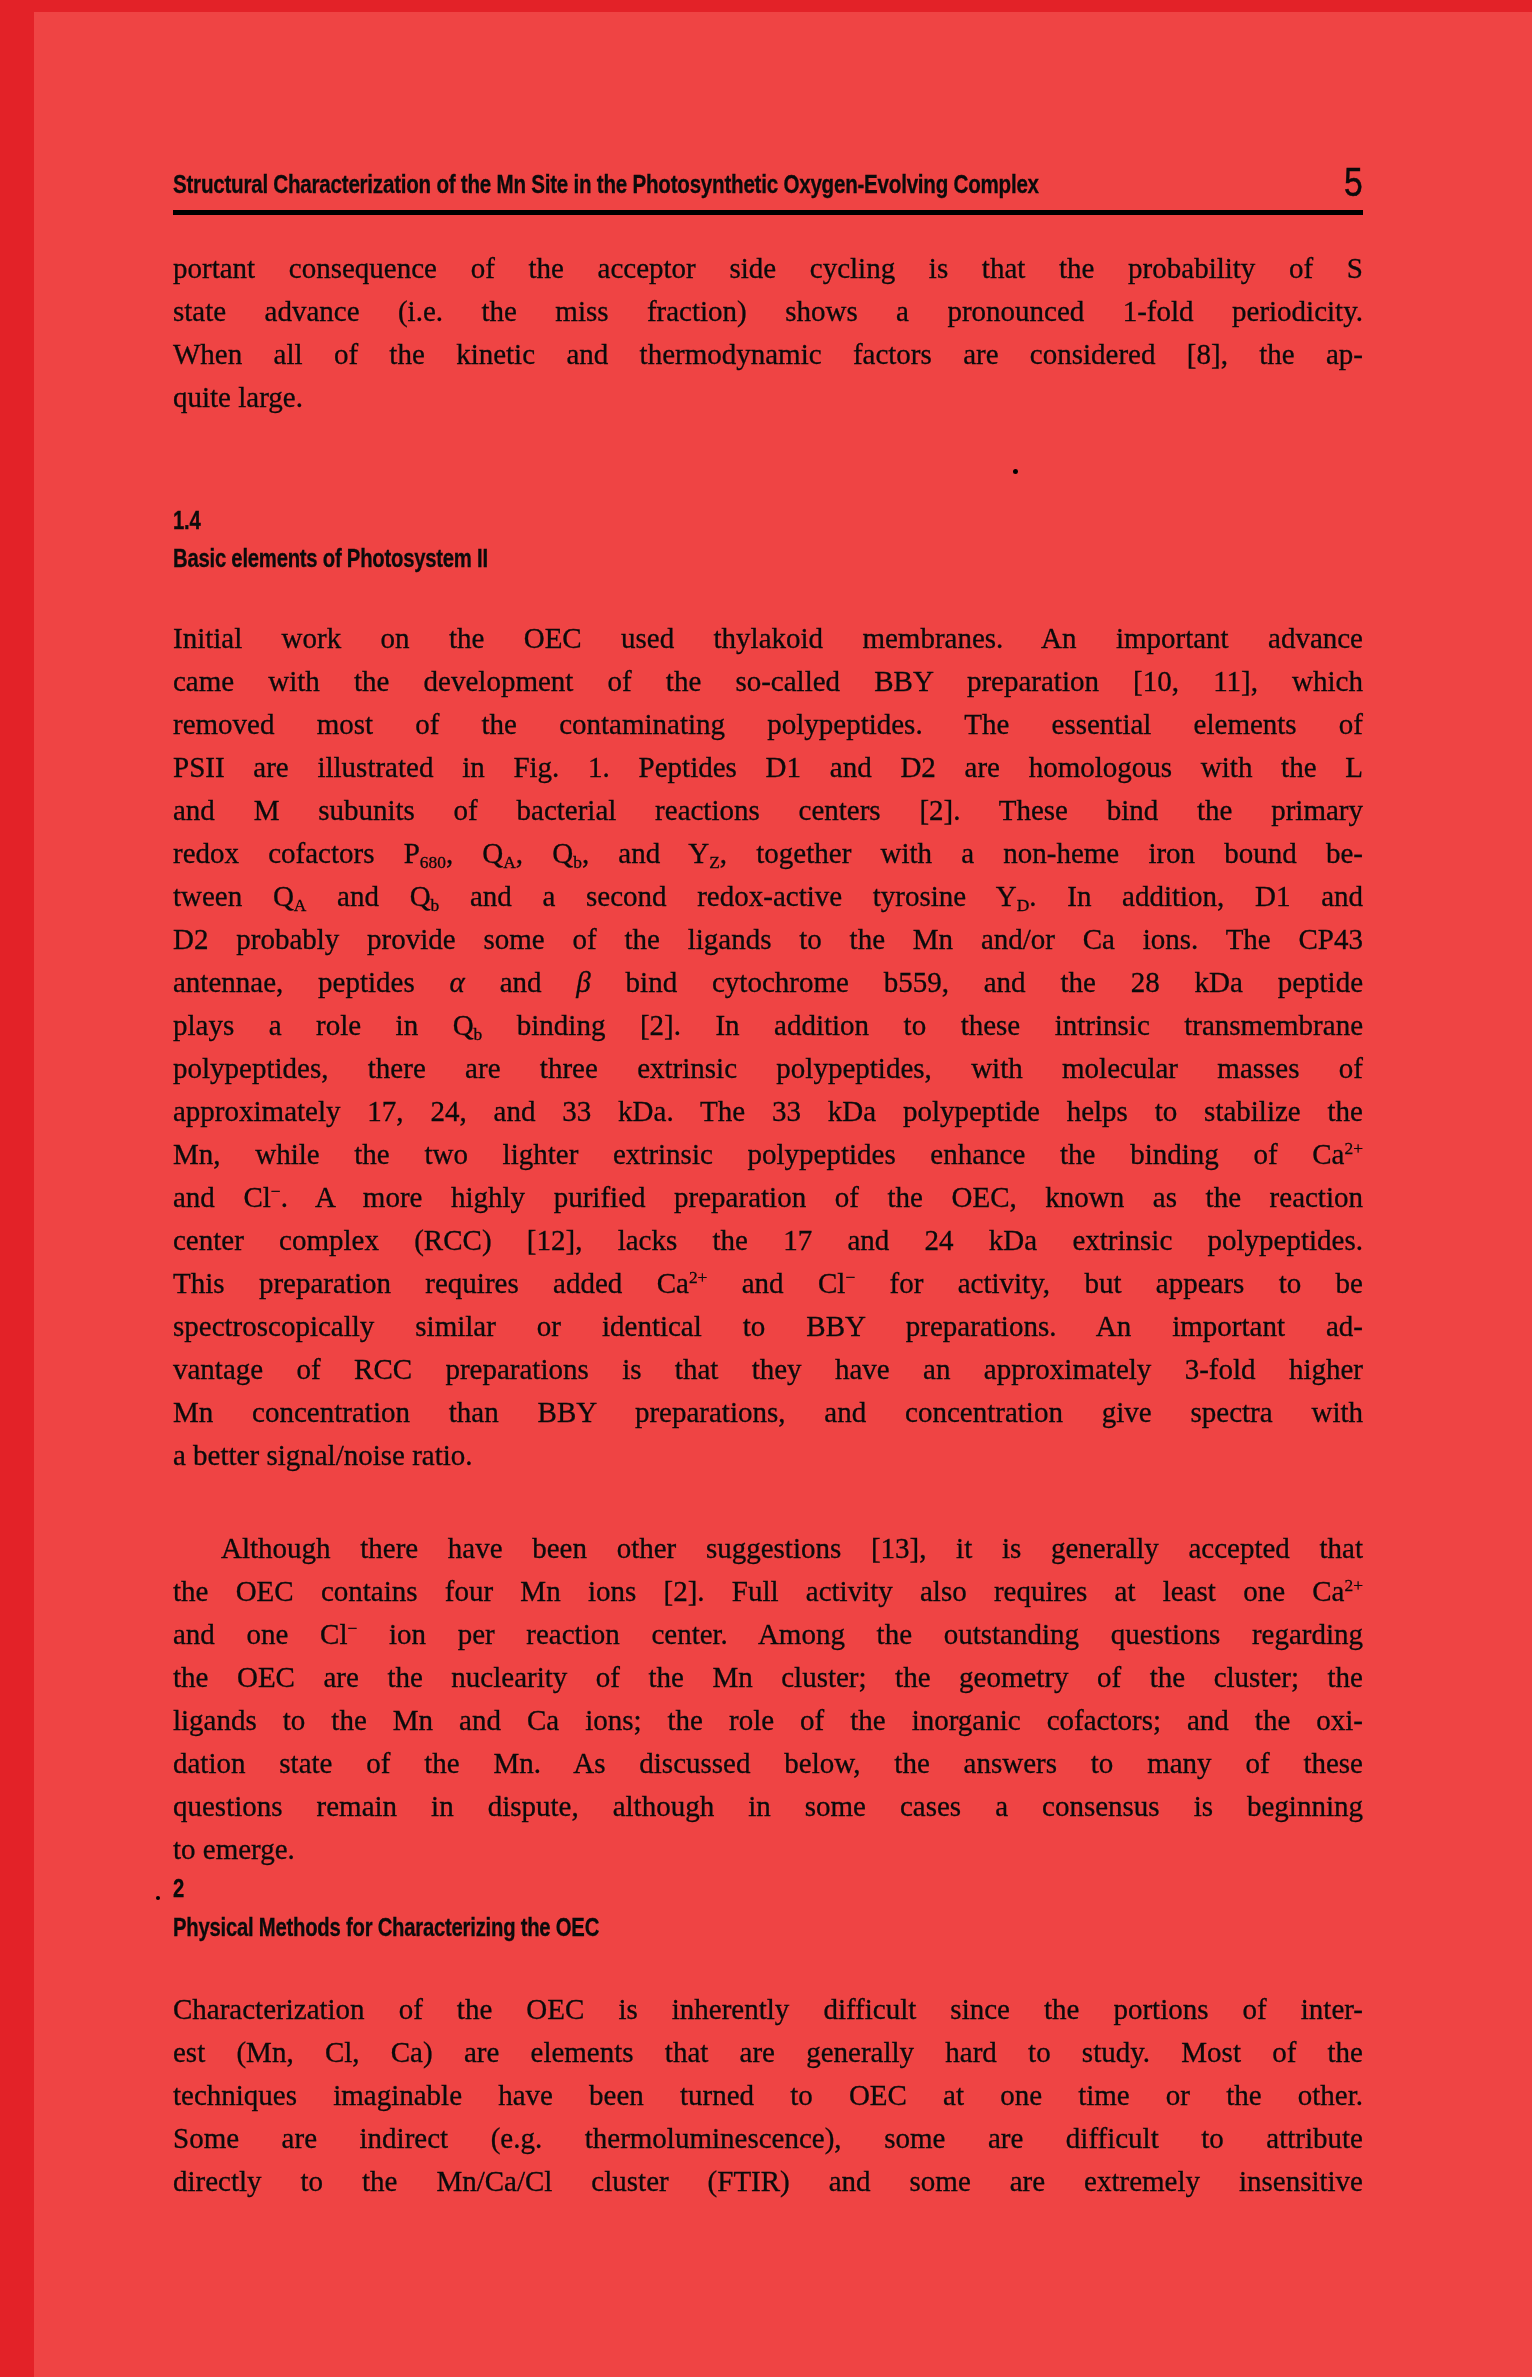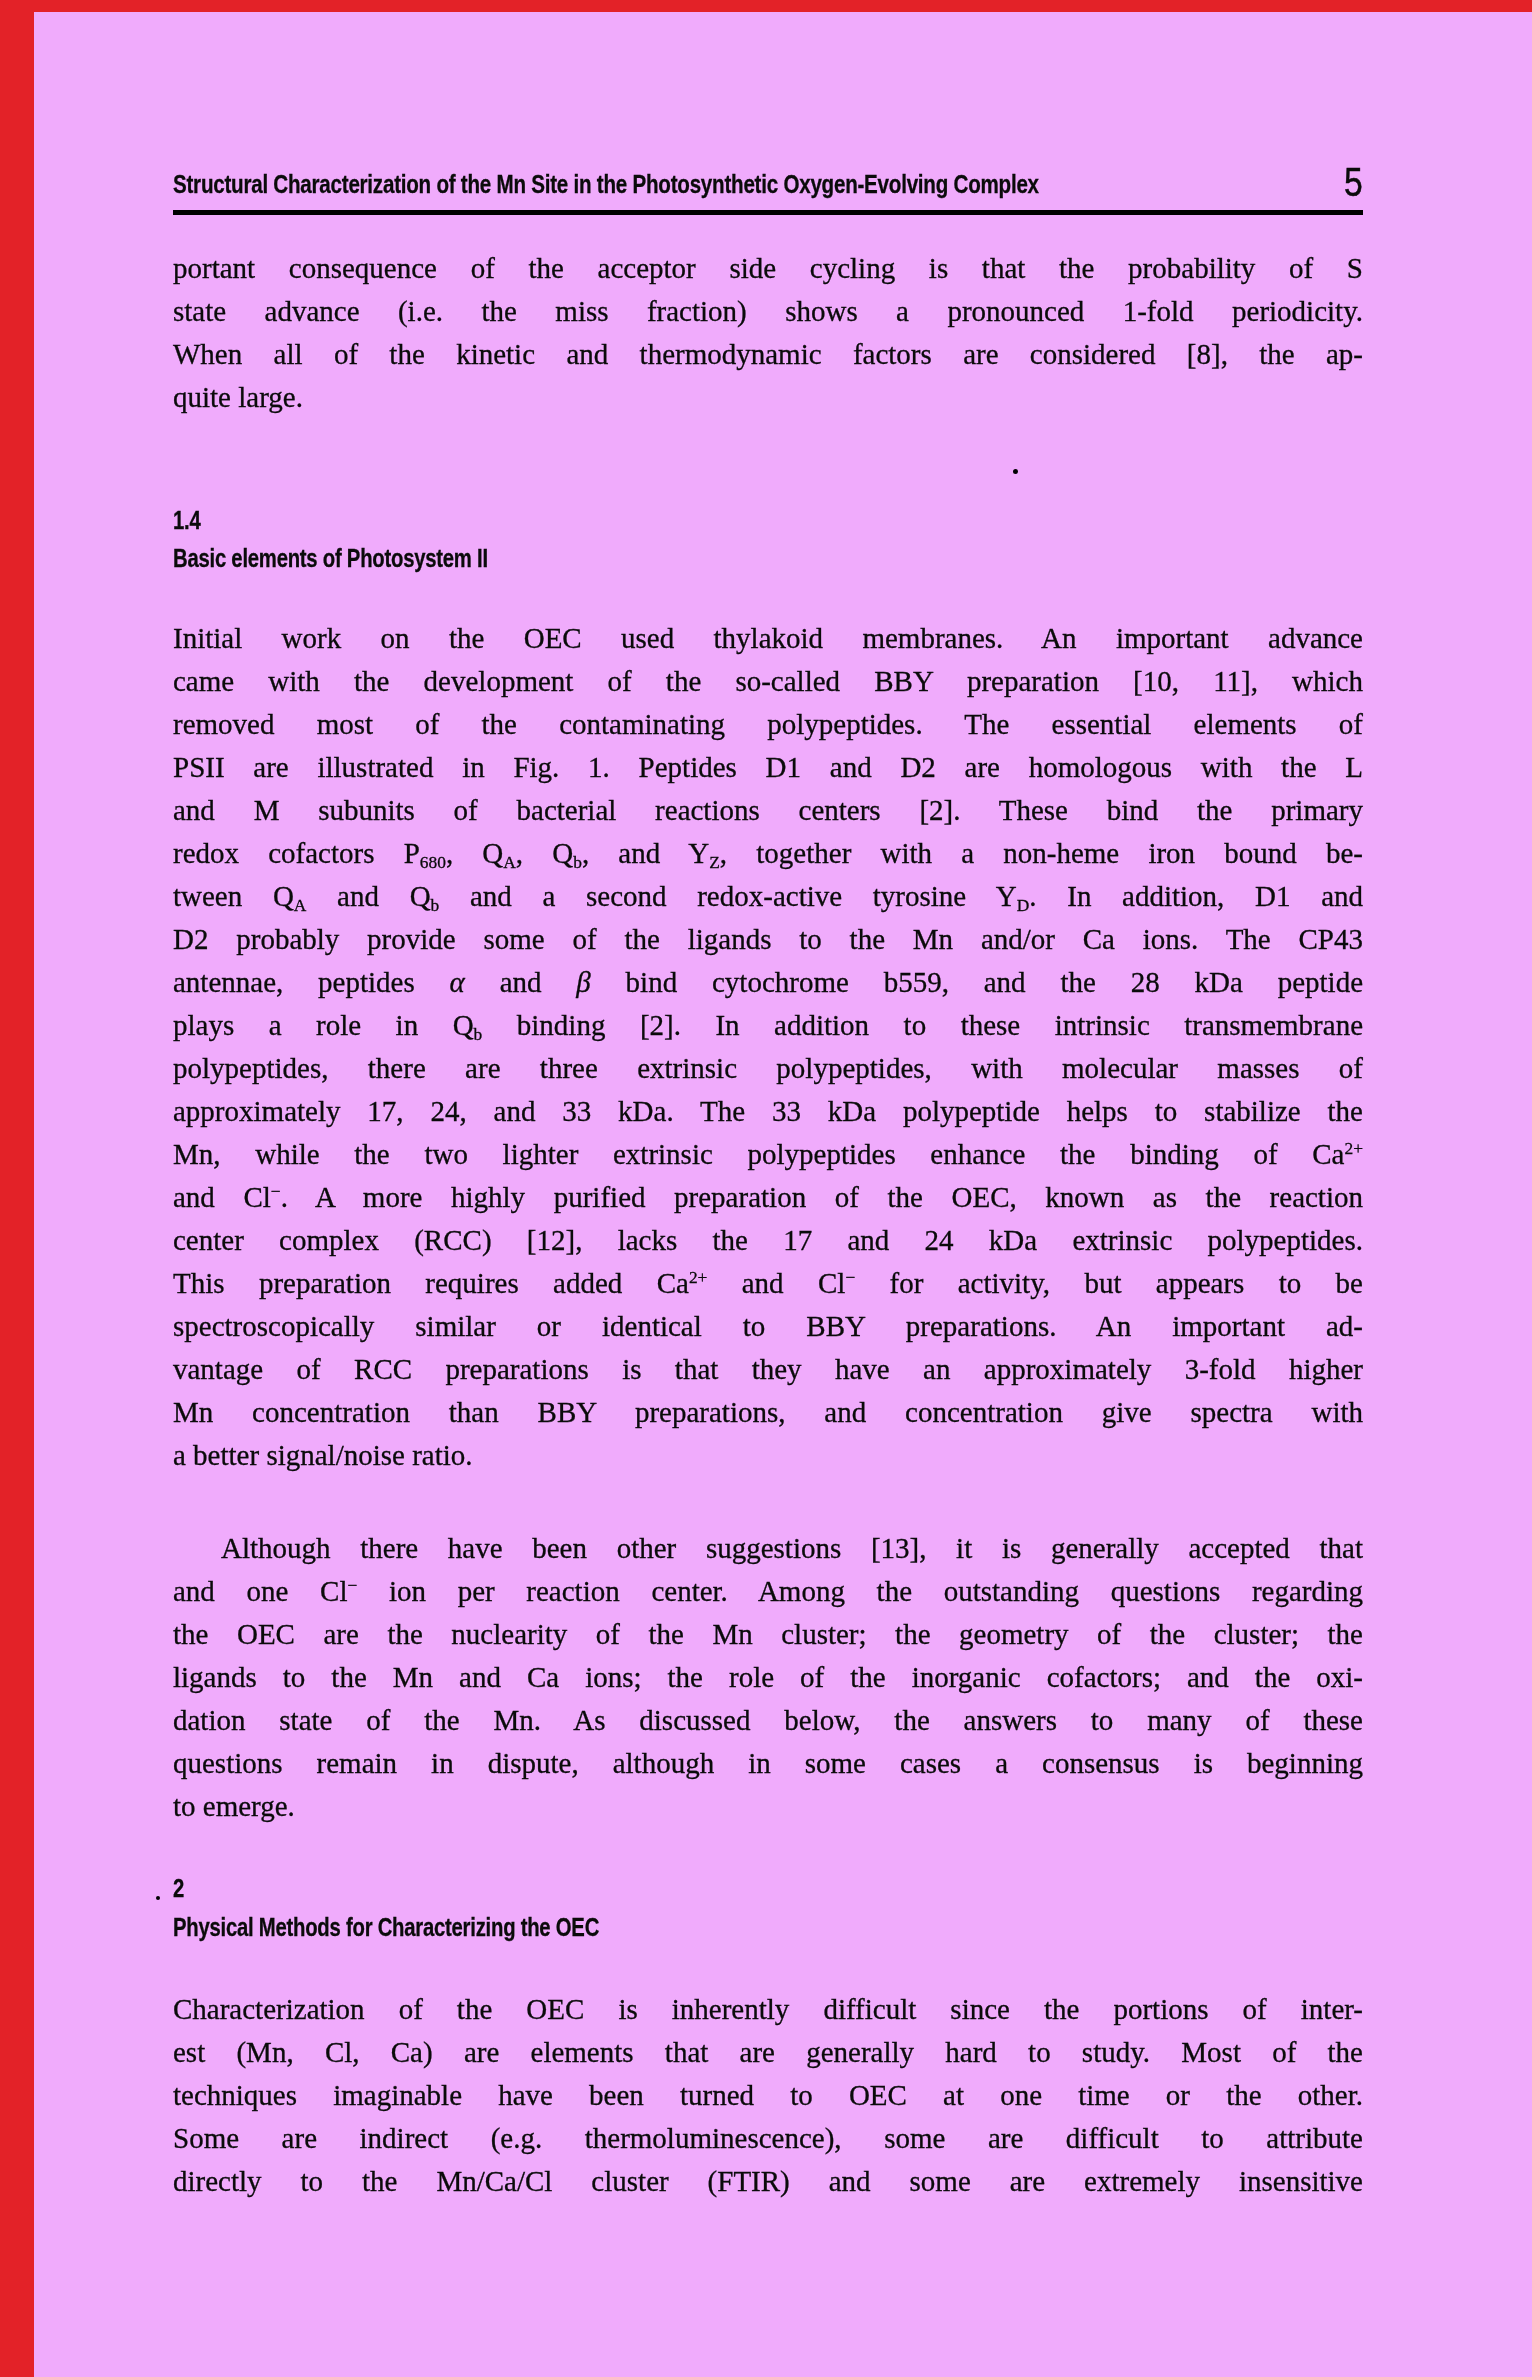--- a/index.html
+++ b/index.html
@@ -1,18 +1,18 @@
 <!DOCTYPE html>
 <html style="--red: #e32228; --ink: #0b0b0b;font-size:13.6px"><head>
 <meta charset="utf-8">
 <style>
   :root{ --red:#e32228; --ink:#0b0b0b; }
   html,body{ margin:0; padding:0; background:#ffffff; }
   .page{
-    position:relative; width:1533px; height:2377px; background:#f0abfc;
+    position:relative; width:1533px; height:2377px; background:#ef4444;
     overflow:hidden; color:var(--ink);
     font-family:"Liberation Serif","DejaVu Serif",serif;
   }
   .red-edge-left{ position:absolute; left:0; top:0; width:34px; height:100%; background:var(--red); }
   .red-edge-top{ position:absolute; left:0; top:0; width:100%; height:12px; background:var(--red); }
 
   .content{ position:absolute; left:173px; top:0; width:1190px; height:100%; }
 
   .running-header{ position:absolute; top:169px; left:0; right:0; height:39px; }
   .running-title{
@@ -104,20 +104,21 @@
         <div class="line">center complex (RCC) [12], lacks the 17 and 24 kDa extrinsic polypeptides.</div>
         <div class="line">This preparation requires added Ca<sup>2+</sup> and Cl<sup>−</sup> for activity, but appears to be</div>
         <div class="line">spectroscopically similar or identical to BBY preparations. An important ad-</div>
         <div class="line">vantage of RCC preparations is that they have an approximately 3-fold higher</div>
         <div class="line">Mn concentration than BBY preparations, and concentration give spectra with</div>
         <div class="line last">a better signal/noise ratio.</div>
       </div>
 
     <div class="para" id="p3">
         <div class="line indent">Although there have been other suggestions [13], it is generally accepted that</div>
+        <div class="line">the OEC contains four Mn ions [2]. Full activity also requires at least one Ca<sup>2+</sup></div>
         <div class="line">and one Cl<sup>−</sup> ion per reaction center. Among the outstanding questions regarding</div>
         <div class="line">the OEC are the nuclearity of the Mn cluster; the geometry of the cluster; the</div>
         <div class="line">ligands to the Mn and Ca ions; the role of the inorganic cofactors; and the oxi-</div>
         <div class="line">dation state of the Mn. As discussed below, the answers to many of these</div>
         <div class="line">questions remain in dispute, although in some cases a consensus is beginning</div>
         <div class="line last">to emerge.</div>
       </div>
 
     <div class="scan-dot" id="dot2"></div>
 

